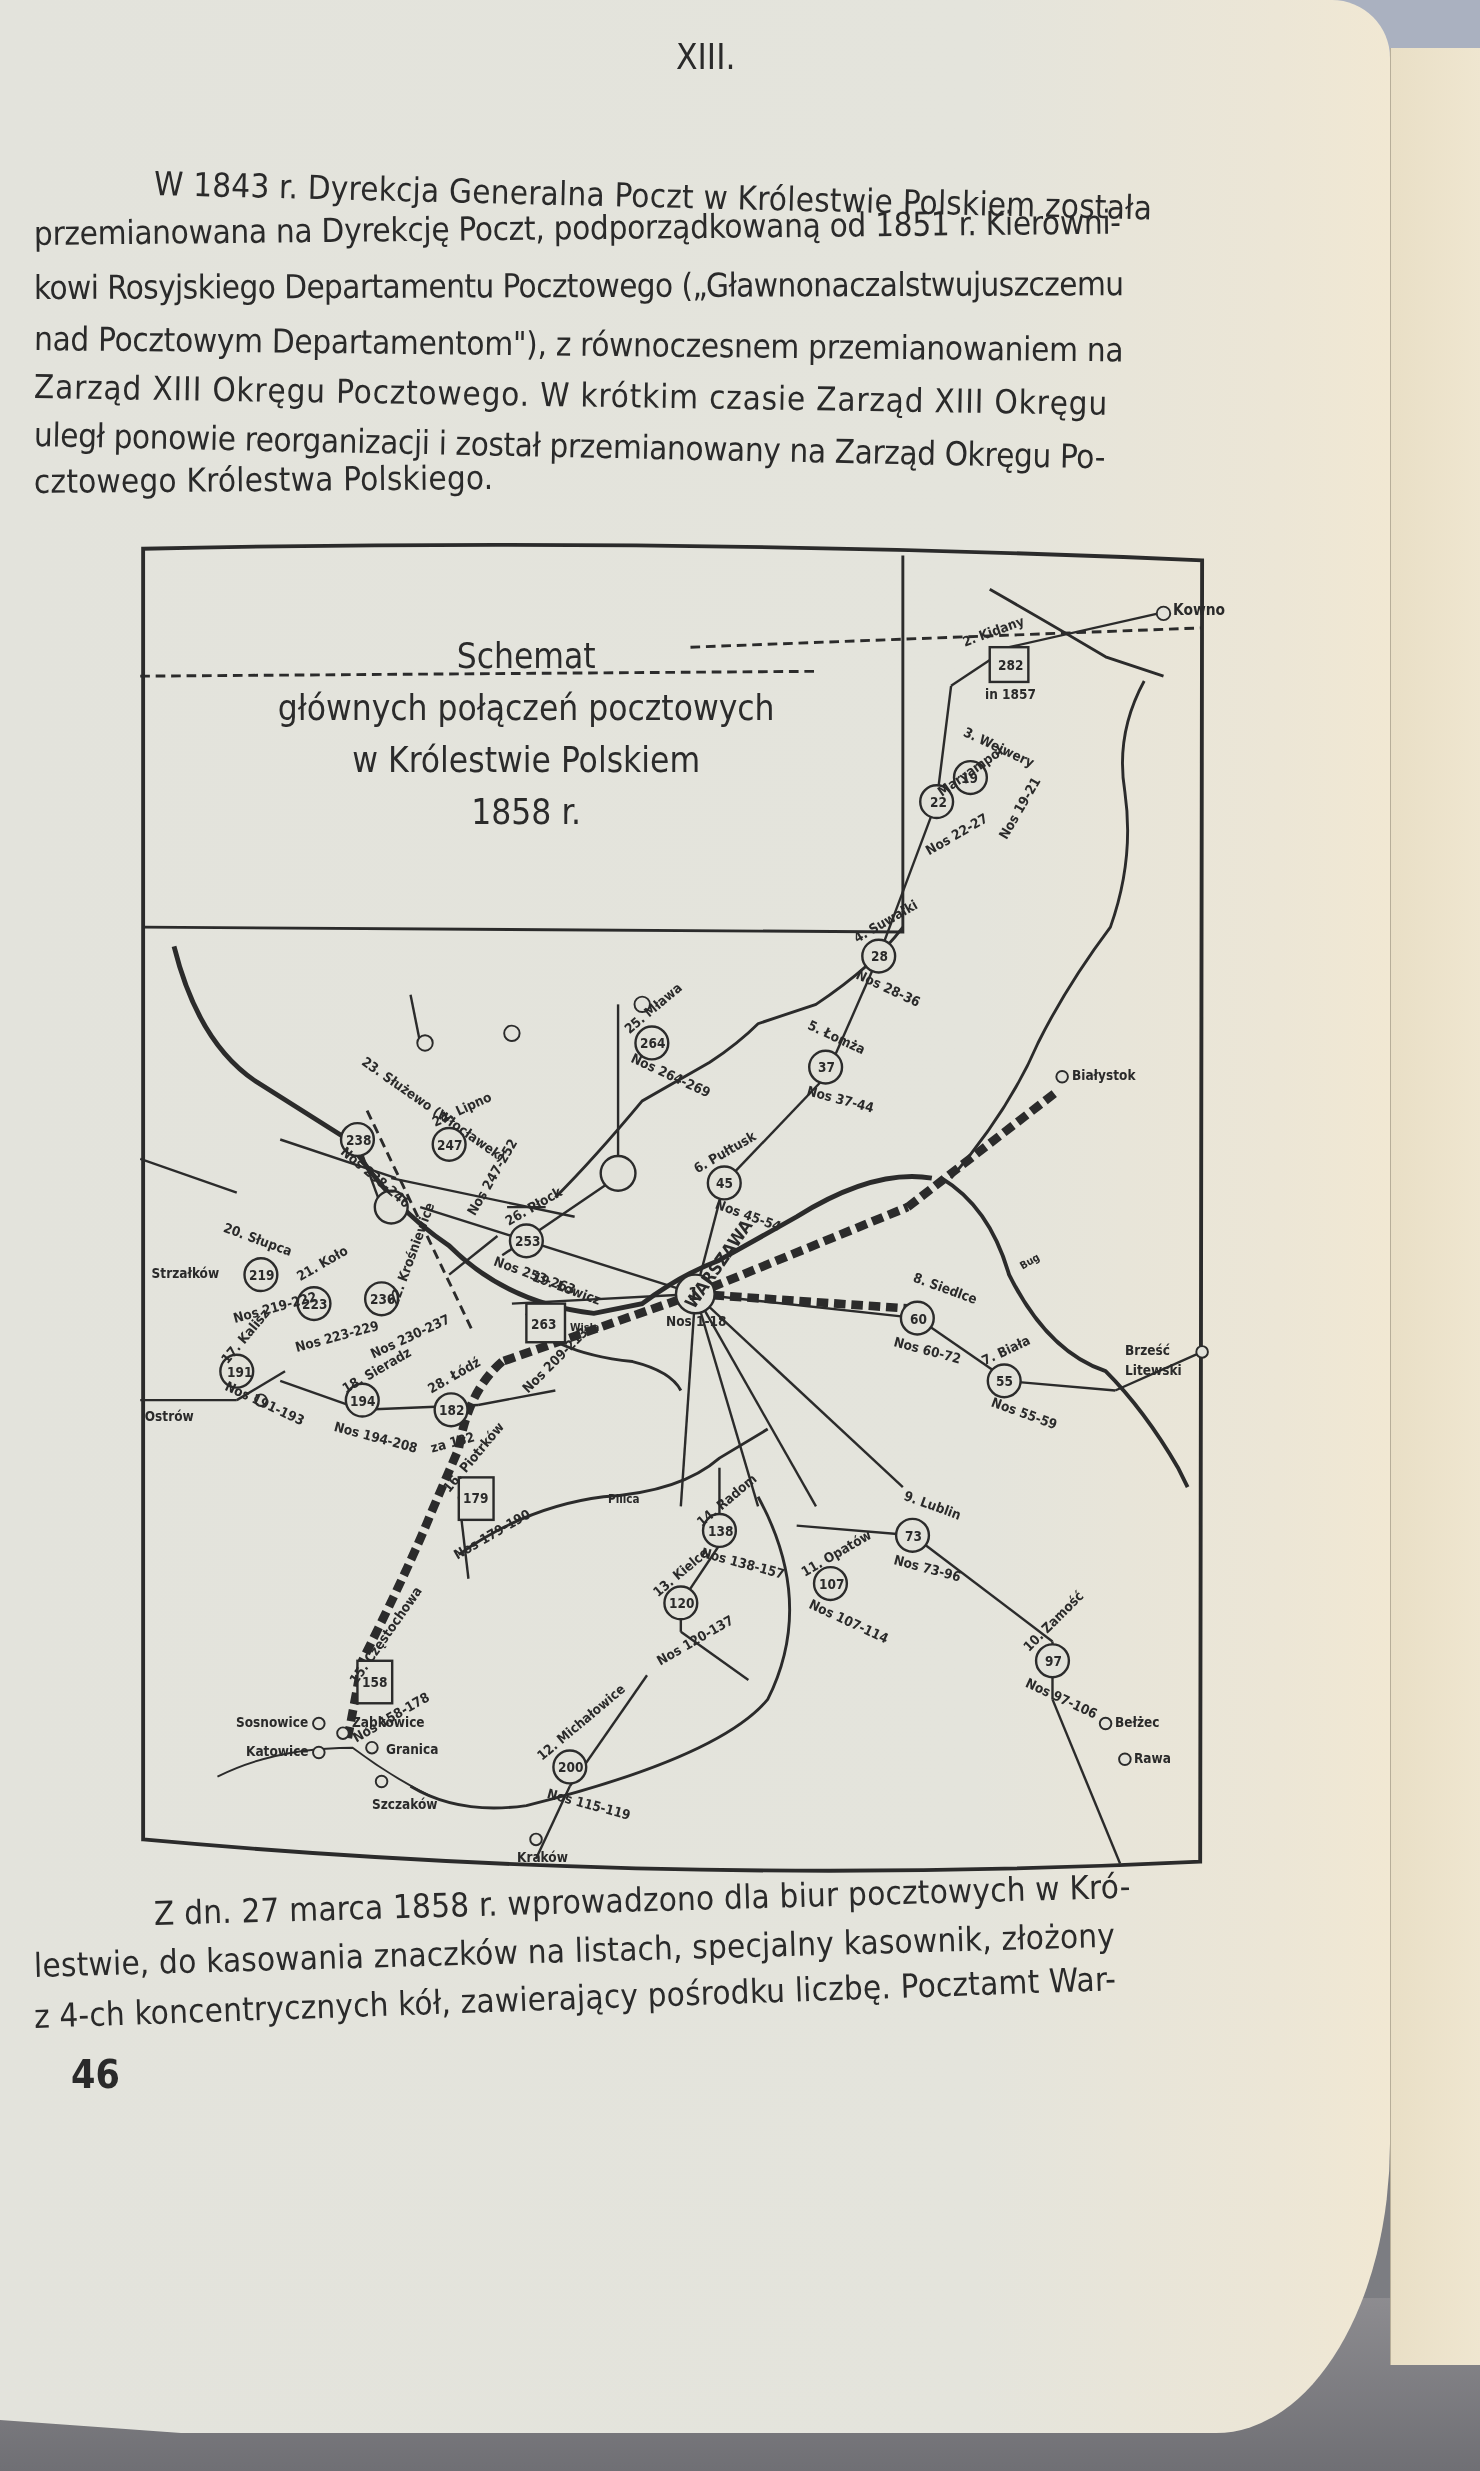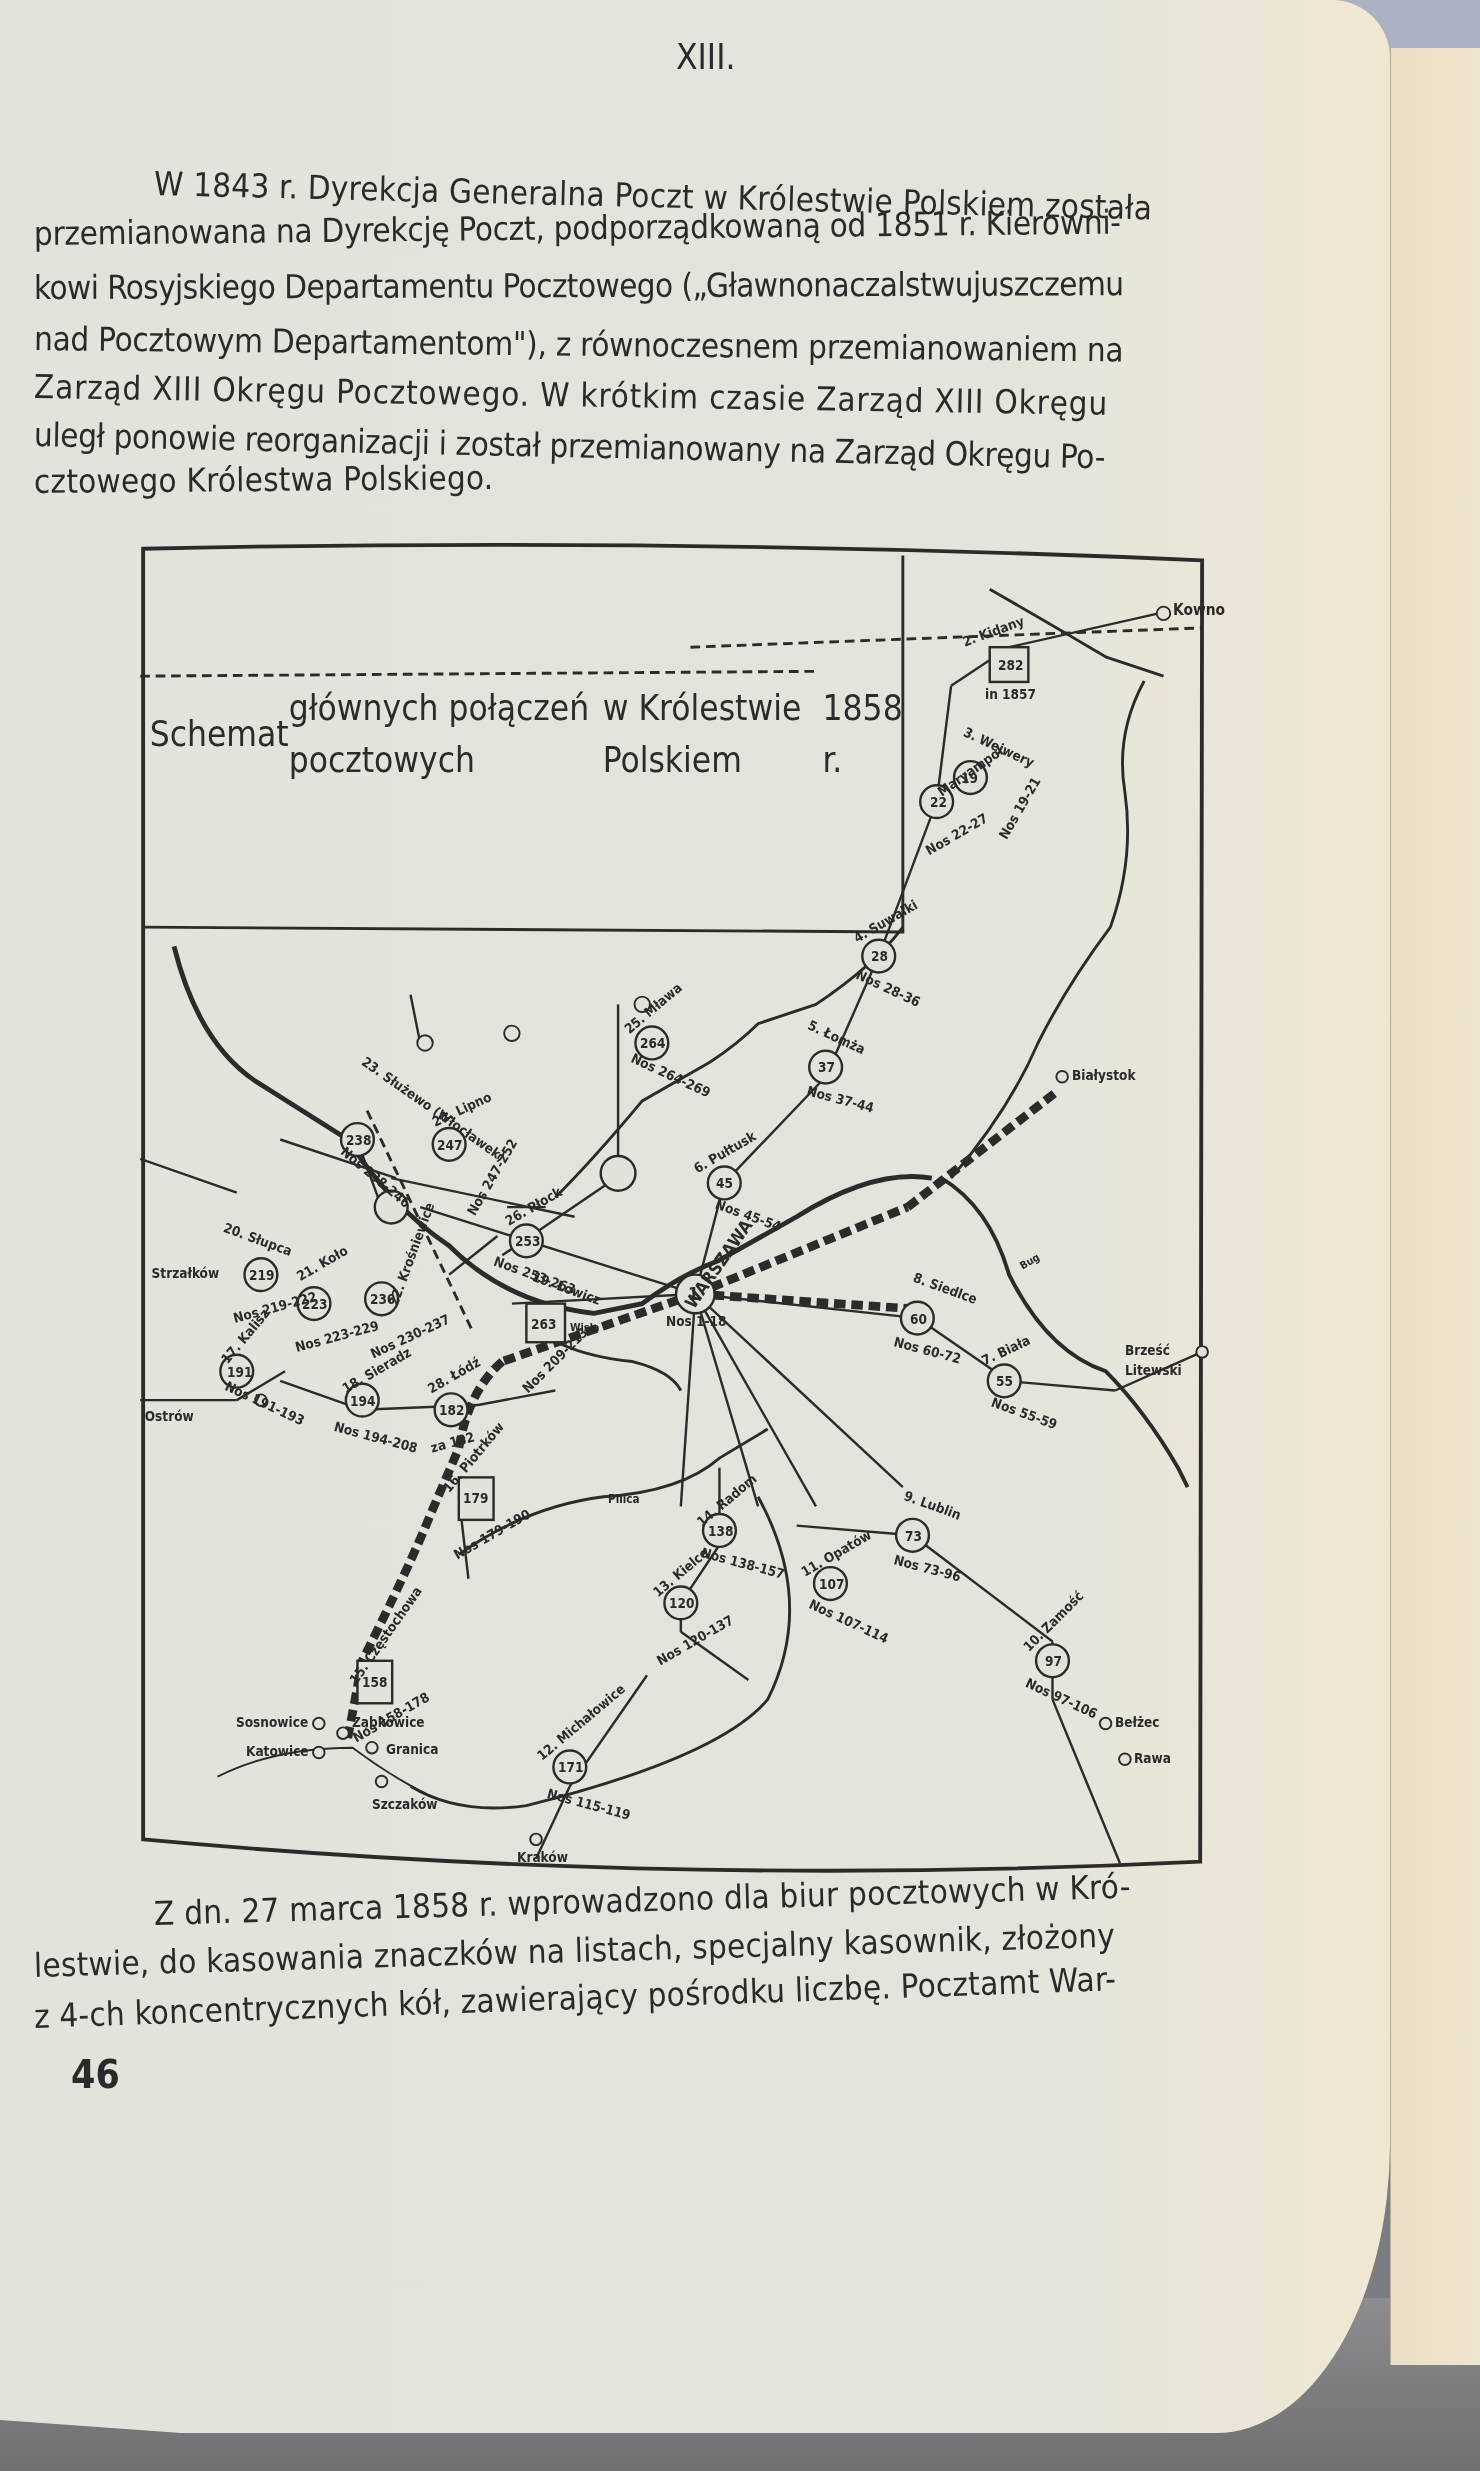--- a/index.html
+++ b/index.html
@@ -13,21 +13,21 @@
        border-bottom-right-radius:174px 290px;border-top-right-radius:58px 58px;
        clip-path:path('M0 0 L1380 0 Q1430 20 1440 100 L1440 2330 Q1420 2480 1200 2510 Q700 2470 0 2420 Z');}
   .page-right{position:absolute;left:1390px;top:48px;width:90px;height:2317px;
        background:linear-gradient(90deg,#e9dfc6,#efe6d0);border-left:1.9px solid #b7ae99;}
   .txt{position:absolute;color:#2a2a2a;font-size:33px;white-space:nowrap;letter-spacing:0.2px;}
   .chapter{position:absolute;left:676px;top:37px;font-size:35px;color:#2a2a2a;}
   .para{transform-origin:left center;}
   .map{position:absolute;left:140px;top:541px;width:1072px;height:1337px;}
   .map svg{position:absolute;left:0;top:0;}
   .title-box{position:absolute;left:9.7px;top:9.7px;width:753px;height:367px;
-       display:flex;flex-direction:row;align-items:center;justify-content:center;
+       display:flex;flex-direction:column;align-items:center;justify-content:center;
        font-size:35px;color:#2b2b2b;line-height:52px;}
   .lbl{position:absolute;font-size:13.5px;color:#2a2a2a;white-space:nowrap;font-weight:bold;}
   .pagenum{position:absolute;left:34px;top:2052px;font-size:39px;color:#2a2a2a;font-weight:bold;margin-left:37px;}
 </style>
 </head>
 <body>
 
 <div class="bg-top"></div>
 <div class="bg-bottom"></div>
 <div class="page-right"></div>
@@ -238,21 +238,21 @@
     <div class="lbl" style="left:753px;top:1019px;transform:rotate(15deg);">Nos 73-96</div>
 
     <div class="lbl" style="left:905px;top:1112px;">97</div>
     <div class="lbl" style="left:874px;top:1072px;transform:rotate(-45deg);">10. Zamość</div>
     <div class="lbl" style="left:883px;top:1149px;transform:rotate(25deg);">Nos 97-106</div>
 
     <div class="lbl" style="left:679px;top:1035px;">107</div>
     <div class="lbl" style="left:657px;top:1004px;transform:rotate(-30deg);">11. Opatów</div>
     <div class="lbl" style="left:666px;top:1072px;transform:rotate(25deg);">Nos 107-114</div>
 
-    <div class="lbl" style="left:418px;top:1218px;">171</div>
+    <div class="lbl" style="left:418px;top:1218px;">200</div>
     <div class="lbl" style="left:386px;top:1173px;transform:rotate(-40deg);">12. Michałowice</div>
     <div class="lbl" style="left:406px;top:1255px;transform:rotate(15deg);">Nos 115-119</div>
 
     <div class="lbl" style="left:529px;top:1054px;">120</div>
     <div class="lbl" style="left:507px;top:1023px;transform:rotate(-40deg);">13. Kielce</div>
     <div class="lbl" style="left:512px;top:1091px;transform:rotate(-30deg);">Nos 120-137</div>
 
     <div class="lbl" style="left:568px;top:982px;">138</div>
     <div class="lbl" style="left:550px;top:951px;transform:rotate(-40deg);">14. Radom</div>
     <div class="lbl" style="left:560px;top:1014px;transform:rotate(15deg);">Nos 138-157</div>

